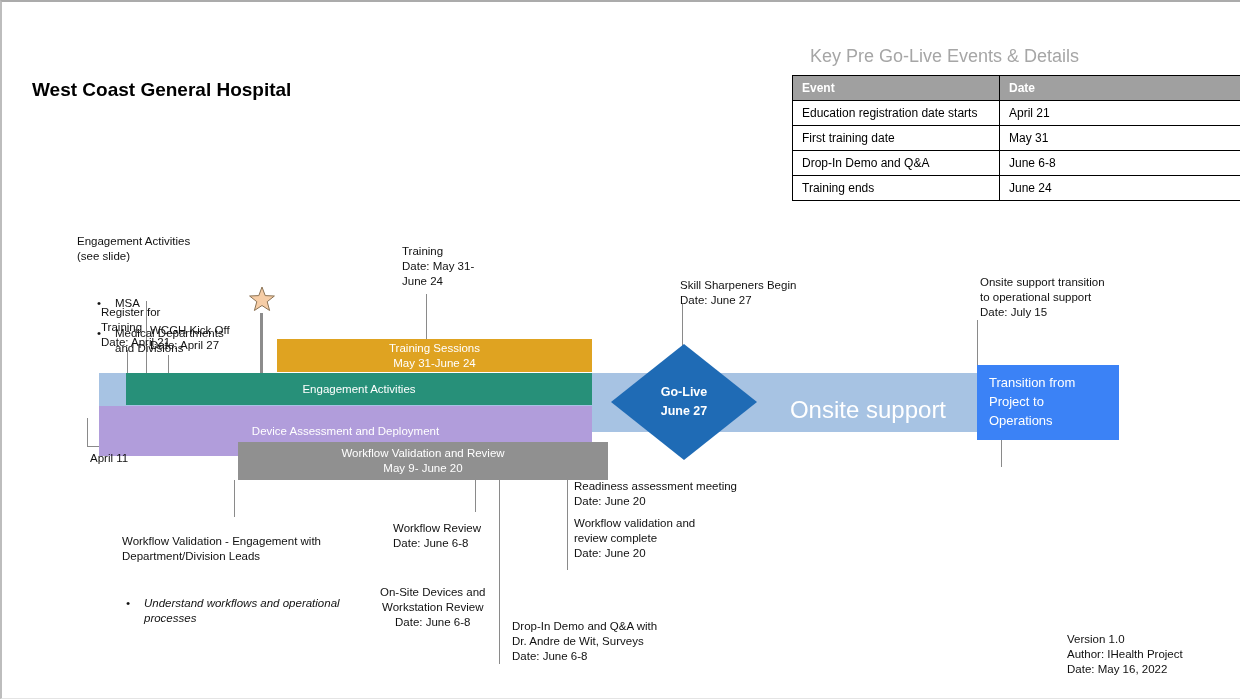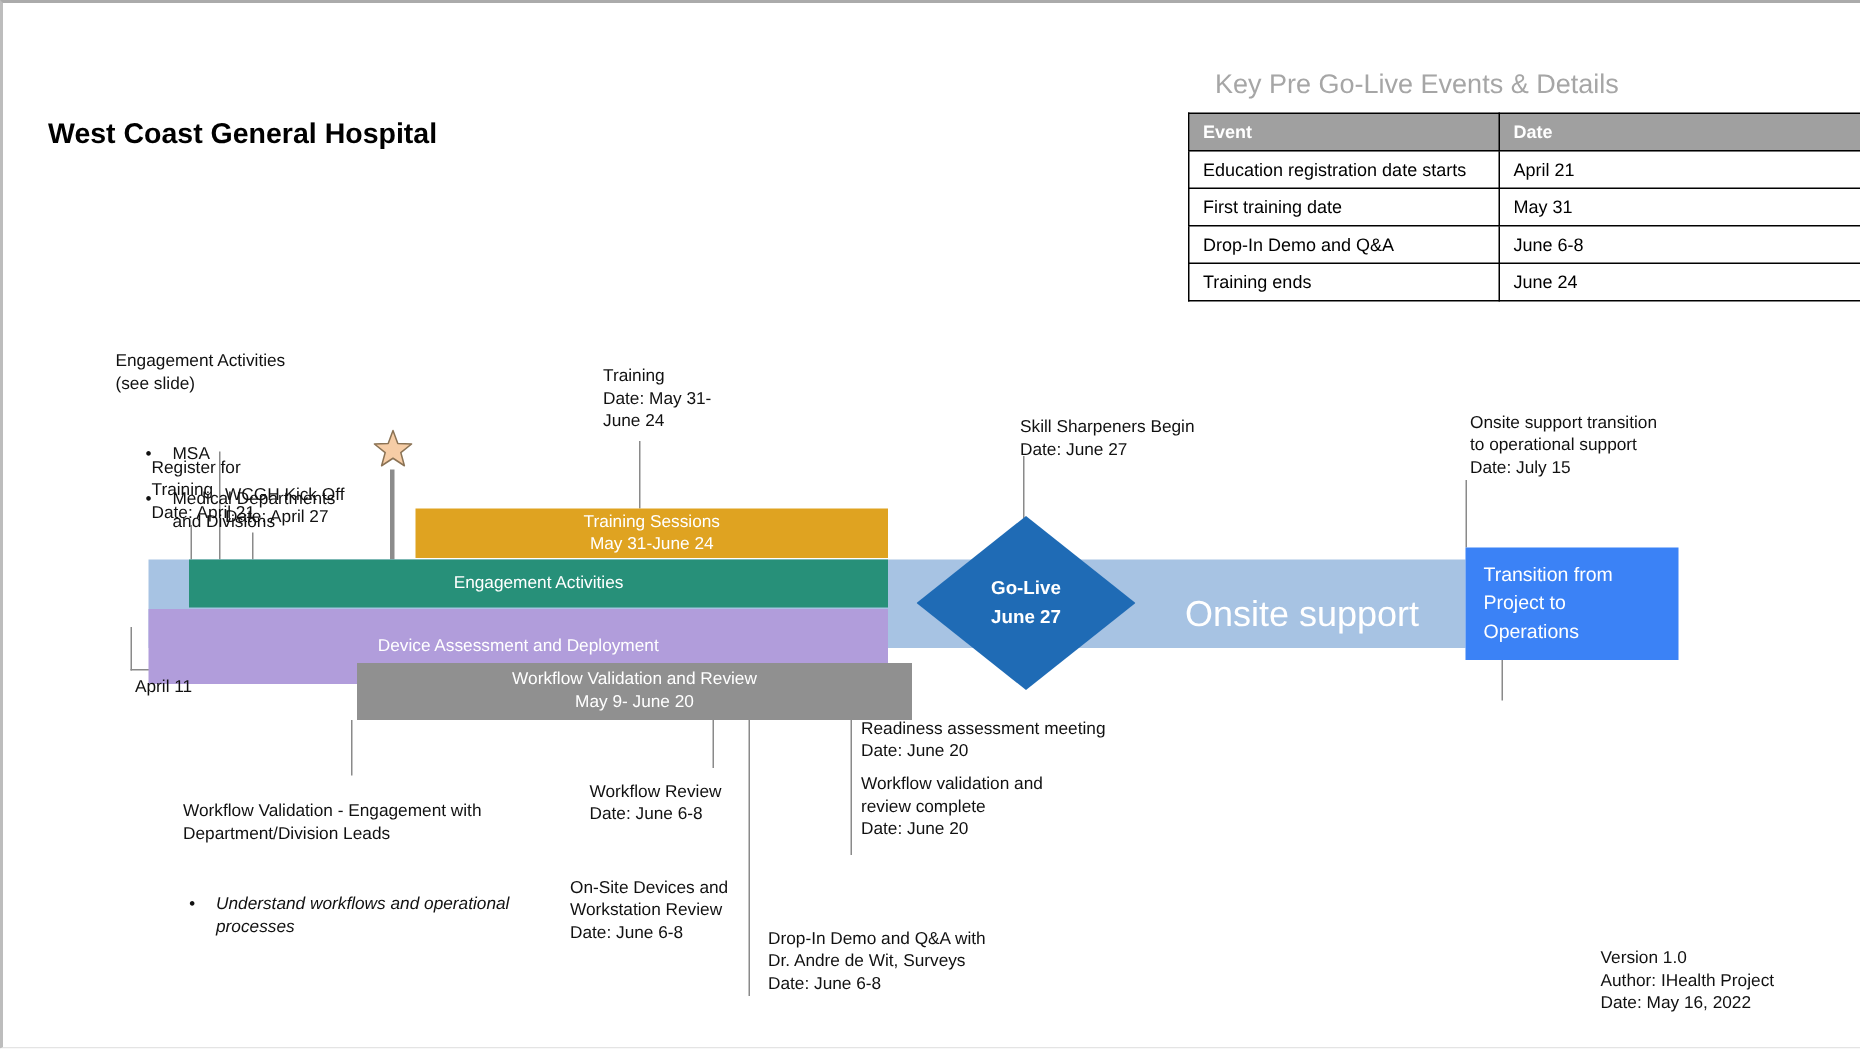--- a/index.html
+++ b/index.html
@@ -144,21 +144,21 @@
     <div>Workflow Validation - Engagement with
 Department/Division Leads</div>
     <ul>
       <li class="it">Understand workflows and operational
 processes</li>
     </ul>
     
   </div>
   <div class="ann" style="left:391px; top:519px;">Workflow Review
 Date: June 6-8</div>
-  <div class="ann" style="left:378px; top:583px;">On-Site Devices and
+  <div class="ann" style="left:378px; top:583px;text-align:center;">On-Site Devices and
 Workstation Review
 Date: June 6-8</div>
   <div class="ann" style="left:572px; top:477px;">Readiness assessment meeting
 Date: June 20</div>
   <div class="ann" style="left:572px; top:514px;">Workflow validation and
 review complete
 Date: June 20</div>
   <div class="ann" style="left:510px; top:617px;">Drop-In Demo and Q&amp;A with
 Dr. Andre de Wit, Surveys
 Date: June 6-8</div>

